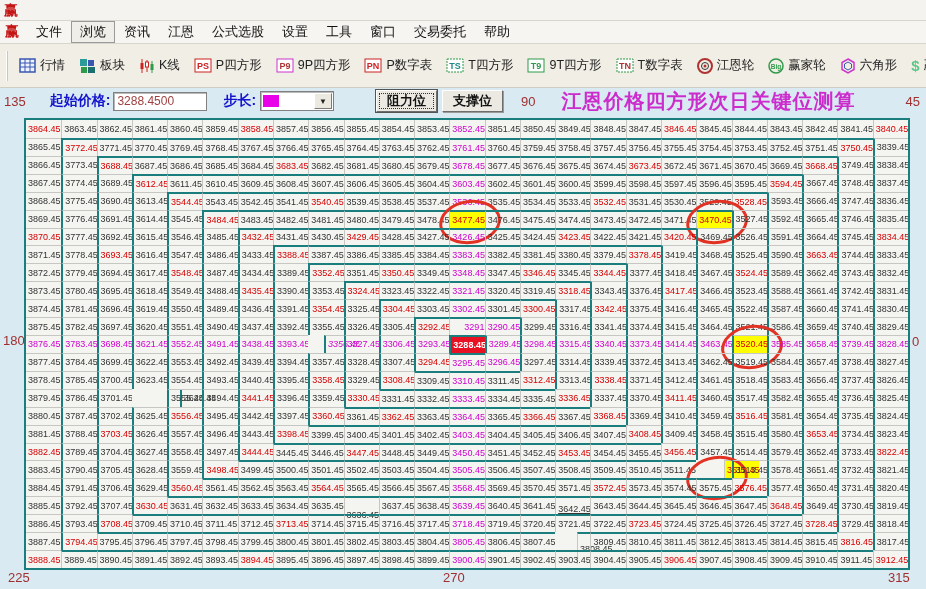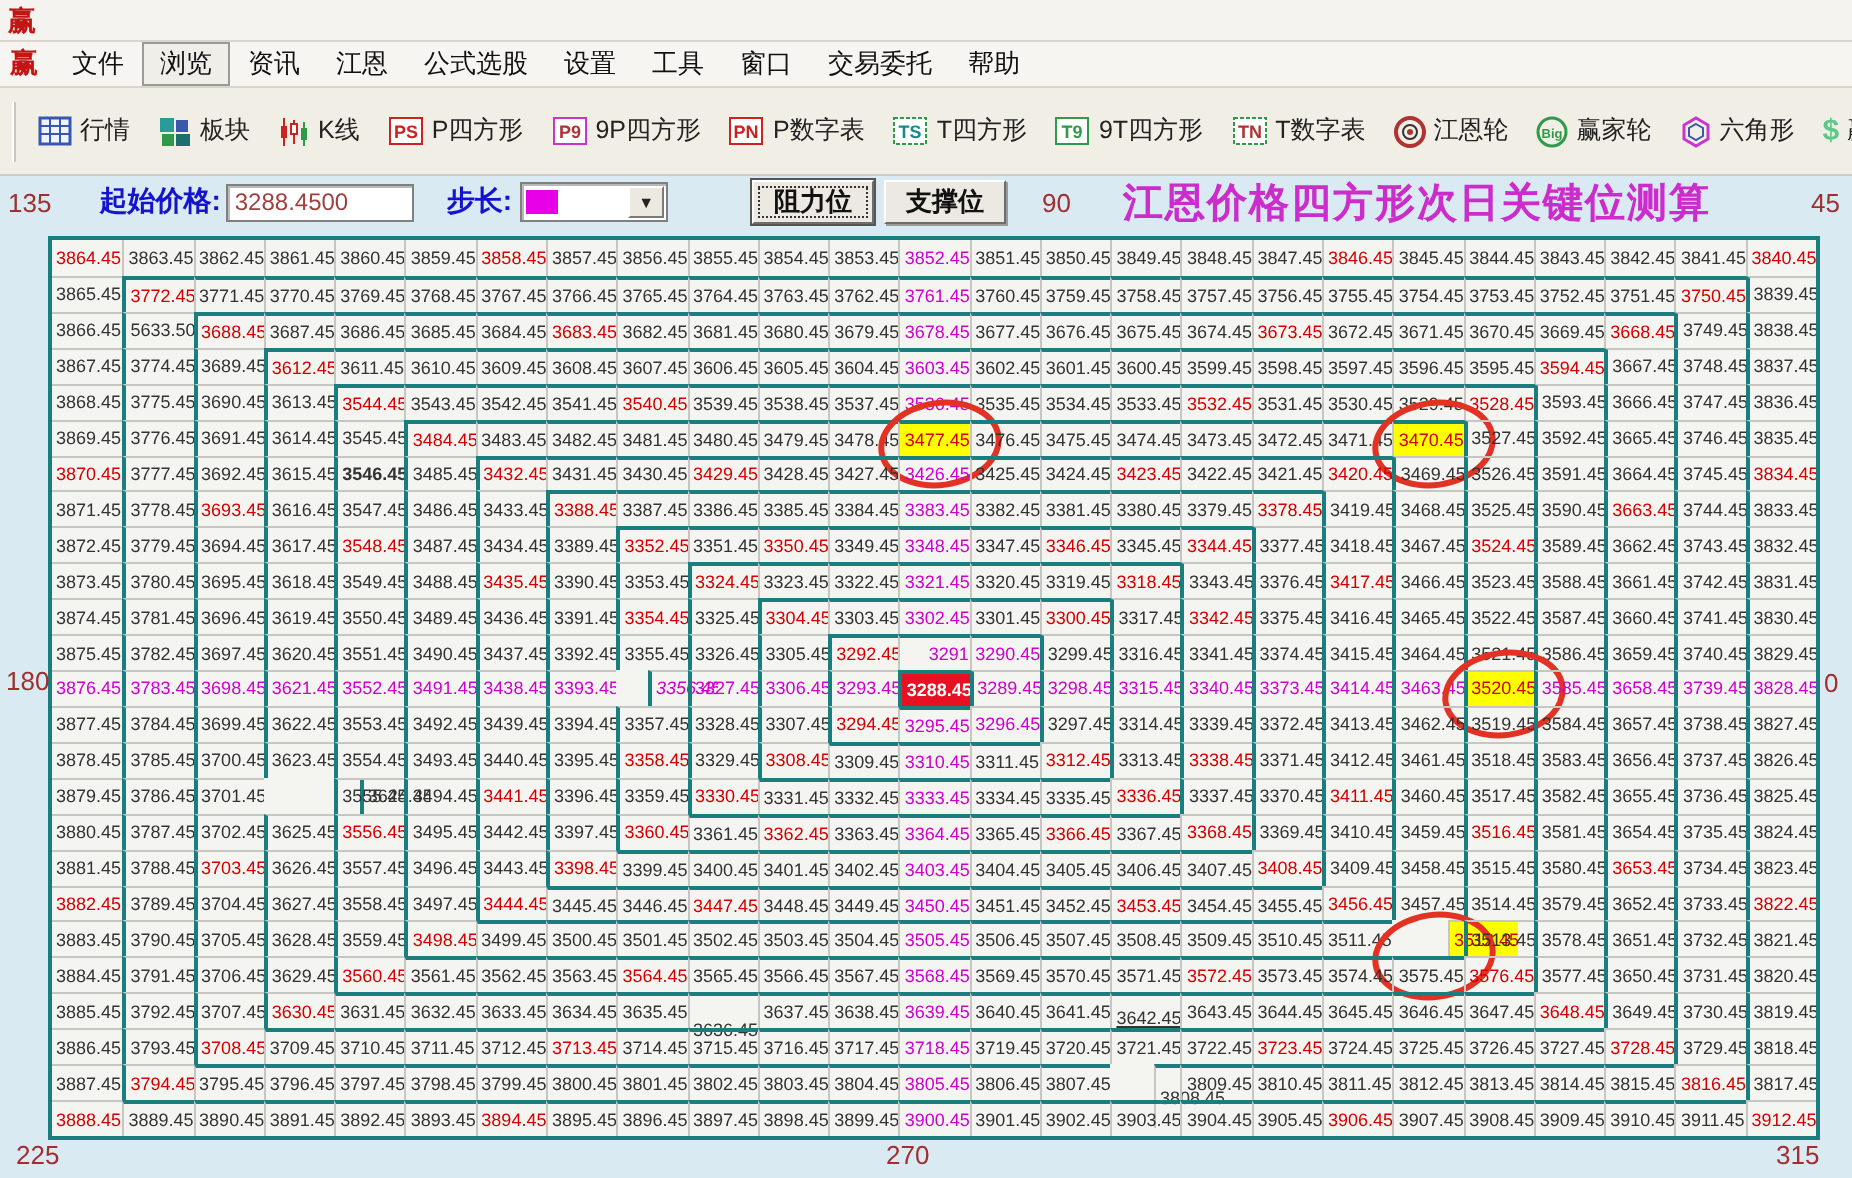--- a/index.html
+++ b/index.html
@@ -281,21 +281,21 @@
     <div class="cell" style="left: 564.48px; top: 17.92px; width: 35.28px; height: 17.92px; border-left: 1px solid rgb(198, 198, 195); border-top: 2px solid rgb(27, 126, 126);">3757.45</div>
     <div class="cell" style="left: 599.76px; top: 17.92px; width: 35.28px; height: 17.92px; border-left: 1px solid rgb(198, 198, 195); border-top: 2px solid rgb(27, 126, 126);">3756.45</div>
     <div class="cell" style="left: 635.04px; top: 17.92px; width: 35.28px; height: 17.92px; border-left: 1px solid rgb(198, 198, 195); border-top: 2px solid rgb(27, 126, 126);">3755.45</div>
     <div class="cell" style="left: 670.32px; top: 17.92px; width: 35.28px; height: 17.92px; border-left: 1px solid rgb(198, 198, 195); border-top: 2px solid rgb(27, 126, 126);">3754.45</div>
     <div class="cell" style="left: 705.6px; top: 17.92px; width: 35.28px; height: 17.92px; border-left: 1px solid rgb(198, 198, 195); border-top: 2px solid rgb(27, 126, 126);">3753.45</div>
     <div class="cell" style="left: 740.88px; top: 17.92px; width: 35.28px; height: 17.92px; border-left: 1px solid rgb(198, 198, 195); border-top: 2px solid rgb(27, 126, 126);">3752.45</div>
     <div class="cell" style="left: 776.16px; top: 17.92px; width: 35.28px; height: 17.92px; border-left: 1px solid rgb(198, 198, 195); border-top: 2px solid rgb(27, 126, 126);">3751.45</div>
     <div class="cell red" style="left: 811.44px; top: 17.92px; width: 35.28px; height: 17.92px; border-left: 1px solid rgb(198, 198, 195); border-top: 2px solid rgb(27, 126, 126);">3750.45</div>
     <div class="cell" style="left: 846.72px; top: 17.92px; width: 35.28px; height: 17.92px; border-left: 2px solid rgb(27, 126, 126); border-top: 1px solid rgb(198, 198, 195);">3839.45</div>
     <div class="cell" style="left: 0px; top: 35.84px; width: 35.28px; height: 17.92px; border-top: 1px solid rgb(198, 198, 195);">3866.45</div>
-    <div class="cell" style="left: 35.28px; top: 35.84px; width: 35.28px; height: 17.92px; border-left: 2px solid rgb(27, 126, 126); border-top: 1px solid rgb(198, 198, 195);">5633.50</div>
+    <div class="cell" style="left: 35.28px; top: 35.84px; width: 35.28px; height: 17.92px; border-left: 2px solid rgb(27, 126, 126); border-top: 1px solid rgb(198, 198, 195);">3773.45</div>
     <div class="cell red" style="left: 70.56px; top: 35.84px; width: 35.28px; height: 17.92px; border-left: 2px solid rgb(27, 126, 126); border-top: 2px solid rgb(27, 126, 126);">3688.45</div>
     <div class="cell" style="left: 105.84px; top: 35.84px; width: 35.28px; height: 17.92px; border-left: 1px solid rgb(198, 198, 195); border-top: 2px solid rgb(27, 126, 126);">3687.45</div>
     <div class="cell" style="left: 141.12px; top: 35.84px; width: 35.28px; height: 17.92px; border-left: 1px solid rgb(198, 198, 195); border-top: 2px solid rgb(27, 126, 126);">3686.45</div>
     <div class="cell" style="left: 176.4px; top: 35.84px; width: 35.28px; height: 17.92px; border-left: 1px solid rgb(198, 198, 195); border-top: 2px solid rgb(27, 126, 126);">3685.45</div>
     <div class="cell" style="left: 211.68px; top: 35.84px; width: 35.28px; height: 17.92px; border-left: 1px solid rgb(198, 198, 195); border-top: 2px solid rgb(27, 126, 126);">3684.45</div>
     <div class="cell red" style="left: 246.96px; top: 35.84px; width: 35.28px; height: 17.92px; border-left: 1px solid rgb(198, 198, 195); border-top: 2px solid rgb(27, 126, 126);">3683.45</div>
     <div class="cell" style="left: 282.24px; top: 35.84px; width: 35.28px; height: 17.92px; border-left: 1px solid rgb(198, 198, 195); border-top: 2px solid rgb(27, 126, 126);">3682.45</div>
     <div class="cell" style="left: 317.52px; top: 35.84px; width: 35.28px; height: 17.92px; border-left: 1px solid rgb(198, 198, 195); border-top: 2px solid rgb(27, 126, 126);">3681.45</div>
     <div class="cell" style="left: 352.8px; top: 35.84px; width: 35.28px; height: 17.92px; border-left: 1px solid rgb(198, 198, 195); border-top: 2px solid rgb(27, 126, 126);">3680.45</div>
     <div class="cell" style="left: 388.08px; top: 35.84px; width: 35.28px; height: 17.92px; border-left: 1px solid rgb(198, 198, 195); border-top: 2px solid rgb(27, 126, 126);">3679.45</div>
@@ -386,21 +386,21 @@
     <div class="ellipse" style="left: 659.96px; top: 79.56px; width: 56px; height: 38px;"></div>
     <div class="cell" style="left: 705.6px; top: 89.6px; width: 35.28px; height: 17.92px; border-left: 2px solid rgb(27, 126, 126); border-top: 1px solid rgb(198, 198, 195);">3527.45</div>
     <div class="cell" style="left: 740.88px; top: 89.6px; width: 35.28px; height: 17.92px; border-left: 2px solid rgb(27, 126, 126); border-top: 1px solid rgb(198, 198, 195);">3592.45</div>
     <div class="cell" style="left: 776.16px; top: 89.6px; width: 35.28px; height: 17.92px; border-left: 2px solid rgb(27, 126, 126); border-top: 1px solid rgb(198, 198, 195);">3665.45</div>
     <div class="cell" style="left: 811.44px; top: 89.6px; width: 35.28px; height: 17.92px; border-left: 2px solid rgb(27, 126, 126); border-top: 1px solid rgb(198, 198, 195);">3746.45</div>
     <div class="cell" style="left: 846.72px; top: 89.6px; width: 35.28px; height: 17.92px; border-left: 2px solid rgb(27, 126, 126); border-top: 1px solid rgb(198, 198, 195);">3835.45</div>
     <div class="cell red" style="left: 0px; top: 107.52px; width: 35.28px; height: 17.92px; border-top: 1px solid rgb(198, 198, 195);">3870.45</div>
     <div class="cell" style="left: 35.28px; top: 107.52px; width: 35.28px; height: 17.92px; border-left: 2px solid rgb(27, 126, 126); border-top: 1px solid rgb(198, 198, 195);">3777.45</div>
     <div class="cell" style="left: 70.56px; top: 107.52px; width: 35.28px; height: 17.92px; border-left: 2px solid rgb(27, 126, 126); border-top: 1px solid rgb(198, 198, 195);">3692.45</div>
     <div class="cell" style="left: 105.84px; top: 107.52px; width: 35.28px; height: 17.92px; border-left: 2px solid rgb(27, 126, 126); border-top: 1px solid rgb(198, 198, 195);">3615.45</div>
-    <div class="cell" style="left: 141.12px; top: 107.52px; width: 57px; height: 17.92px; border-left: 2px solid rgb(27, 126, 126); border-top: 1px solid rgb(198, 198, 195); font-weight: bold;">3546.45</div>
+    <div class="cell" style="left: 141.12px; top: 107.52px; width: 57px; height: 17.92px; border-left: 2px solid rgb(27, 126, 126); border-top: 1px solid rgb(198, 198, 195);">3546.45</div>
     <div class="cell" style="left: 176.4px; top: 107.52px; width: 35.28px; height: 17.92px; border-left: 2px solid rgb(27, 126, 126); border-top: 1px solid rgb(198, 198, 195);">3485.45</div>
     <div class="cell red" style="left: 211.68px; top: 107.52px; width: 35.28px; height: 17.92px; border-left: 2px solid rgb(27, 126, 126); border-top: 2px solid rgb(27, 126, 126);">3432.45</div>
     <div class="cell" style="left: 246.96px; top: 107.52px; width: 35.28px; height: 17.92px; border-left: 1px solid rgb(198, 198, 195); border-top: 2px solid rgb(27, 126, 126);">3431.45</div>
     <div class="cell" style="left: 282.24px; top: 107.52px; width: 35.28px; height: 17.92px; border-left: 1px solid rgb(198, 198, 195); border-top: 2px solid rgb(27, 126, 126);">3430.45</div>
     <div class="cell red" style="left: 317.52px; top: 107.52px; width: 35.28px; height: 17.92px; border-left: 1px solid rgb(198, 198, 195); border-top: 2px solid rgb(27, 126, 126);">3429.45</div>
     <div class="cell" style="left: 352.8px; top: 107.52px; width: 35.28px; height: 17.92px; border-left: 1px solid rgb(198, 198, 195); border-top: 2px solid rgb(27, 126, 126);">3428.45</div>
     <div class="cell" style="left: 388.08px; top: 107.52px; width: 35.28px; height: 17.92px; border-left: 1px solid rgb(198, 198, 195); border-top: 2px solid rgb(27, 126, 126);">3427.45</div>
     <div class="cell mag" style="left: 423.36px; top: 107.52px; width: 35.28px; height: 17.92px; border-left: 1px solid rgb(198, 198, 195); border-top: 2px solid rgb(27, 126, 126);">3426.45</div>
     <div class="cell" style="left: 458.64px; top: 107.52px; width: 35.28px; height: 17.92px; border-left: 1px solid rgb(198, 198, 195); border-top: 2px solid rgb(27, 126, 126);">3425.45</div>
     <div class="cell" style="left: 493.92px; top: 107.52px; width: 35.28px; height: 17.92px; border-left: 1px solid rgb(198, 198, 195); border-top: 2px solid rgb(27, 126, 126);">3424.45</div>

